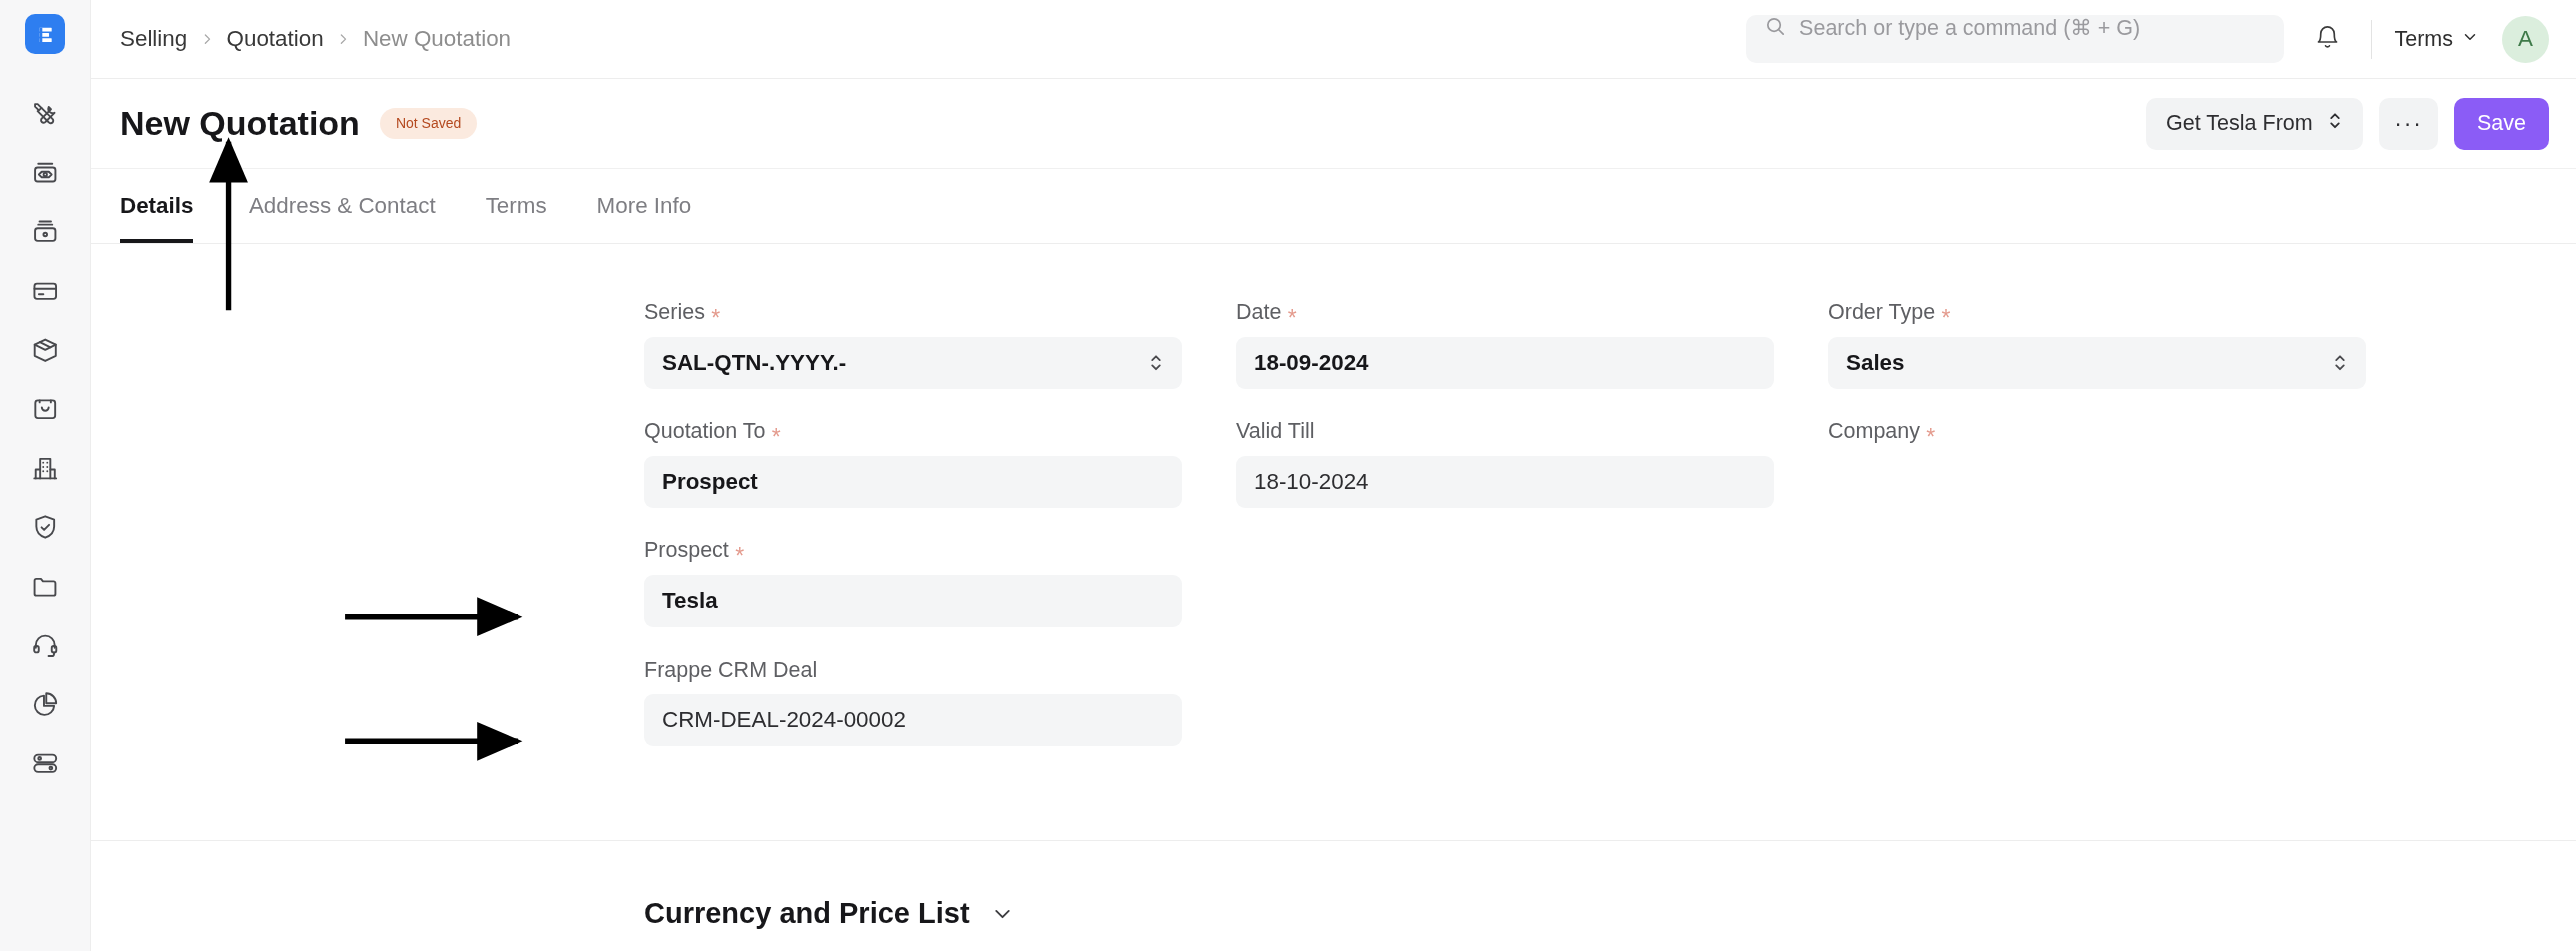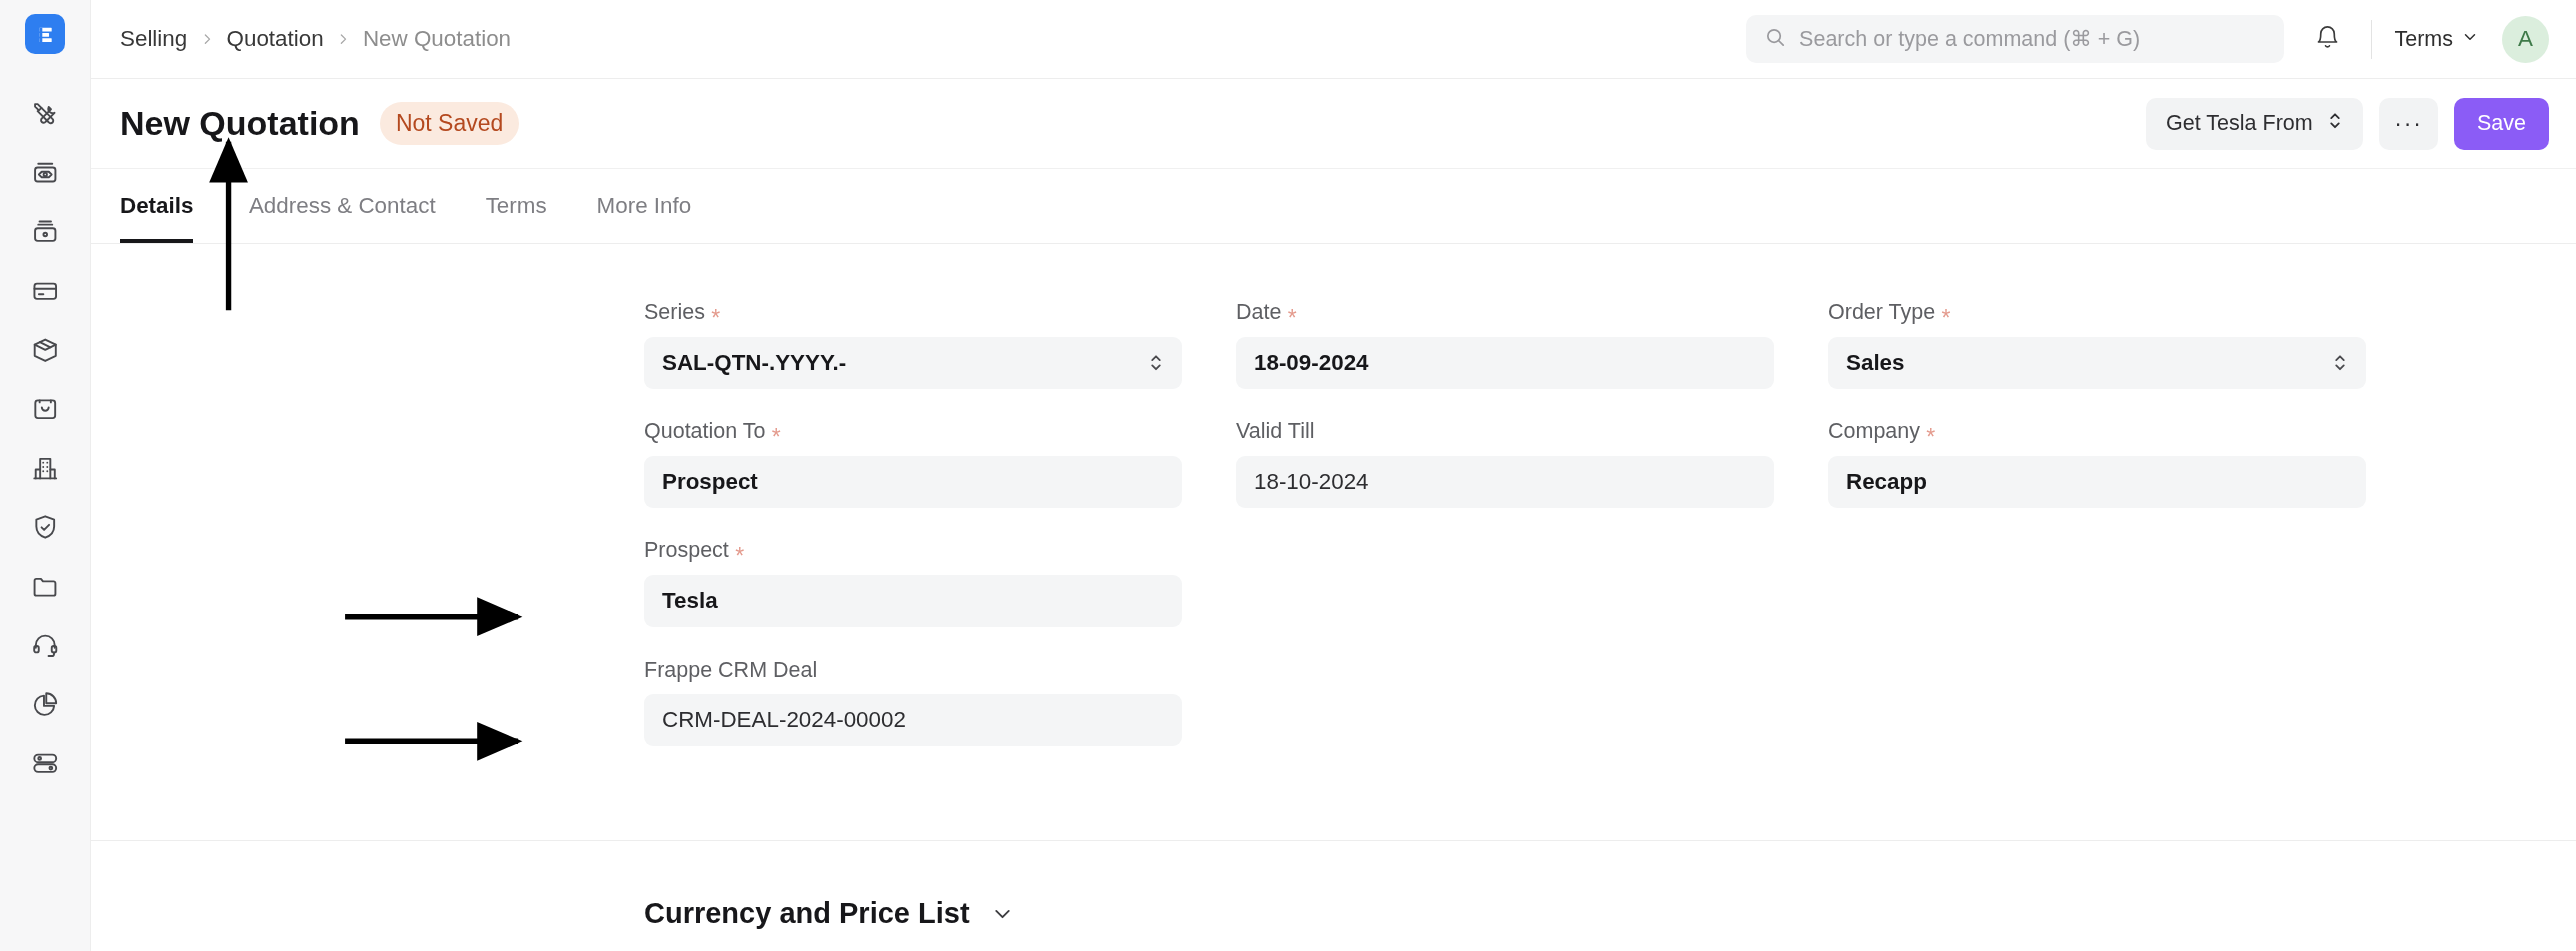--- a/index.html
+++ b/index.html
@@ -48,21 +48,21 @@
   }
   .crumbs { display: flex; align-items: center; gap: 12.5px; font-size: 22.4px; }
   .crumb { color: #383838; white-space: nowrap; }
   .crumb.muted { color: #8d8d8d; }
   .crumb-sep { color: #a8a8a8; font-size: 18px; display: flex; align-items: center; }
 
   .nav-right { margin-left: auto; display: flex; align-items: center; gap: 23px; }
   .searchbox {
     width: 538px; height: 48px; border-radius: 10px;
     background: #f4f5f6;
-    display: flex; align-items: center; gap: 12.5px;
+    display: flex; gap: 12.5px;
     padding: 0 18px;
   }
   .searchbox .ph { color: #9a9a9e; font-size: 21.5px; white-space: nowrap; }
   .icon-btn { width: 41px; height: 41px; display: flex; align-items: center; justify-content: center; color: #3b3b3b; }
   .nav-divider { width: 0.9px; height: 39px; background: #e3e3e3; }
   .help { display: flex; align-items: center; gap: 8px; font-size: 21.5px; color: #2f2f2f; }
   .avatar {
     width: 47px; height: 47px; border-radius: 50%;
     background: #dbeedd; color: #3e7a49;
     display: flex; align-items: center; justify-content: center;
@@ -74,21 +74,21 @@
     height: 90px; flex: 0 0 90px;
     display: flex; align-items: center;
     padding: 0 27px 0 29px;
     border-bottom: 0.9px solid #f0f0f0;
     background: #ffffff;
   }
   .page-title { font-size: 34px; font-weight: bold; color: #17171a; white-space: nowrap; }
   .badge {
     margin-left: 20px;
     background: #fbeadf; color: #b4491f;
-    font-size: 23px; border-radius: 895px;
+    font-size: 14px; border-radius: 895px;
     padding: 7.2px 16px 8px; white-space: nowrap;
   }
   .head-actions { margin-left: auto; display: flex; align-items: center; gap: 16px; }
   .btn {
     height: 52px; border-radius: 10px;
     display: flex; align-items: center; justify-content: center;
     font-size: 21.5px; white-space: nowrap; border: none;
     font-family: inherit;
   }
   .btn-grey { background: #f2f3f4; color: #2e2e31; padding: 0 20px; gap: 14.3px; }
@@ -481,23 +481,20 @@
                   </svg>
               </span>
             </div>
           </div>
 
           <div class="field">
             <div class="field-label">
               <span>Company</span>
               <span class="req">*</span>
             </div>
-            <div class="control bold">
-              <span>Recapp</span>
-            </div>
           </div>
         </div>
 
       </div>
     </section>
 
     <section class="collapsed">
       <span class="collapsed-title">Currency and Price List</span>
       <span class="chev">
         <svg width="25" height="25" viewBox="0 0 24 24" fill="none" stroke="currentColor" stroke-width="1.8" stroke-linecap="round" stroke-linejoin="round">

